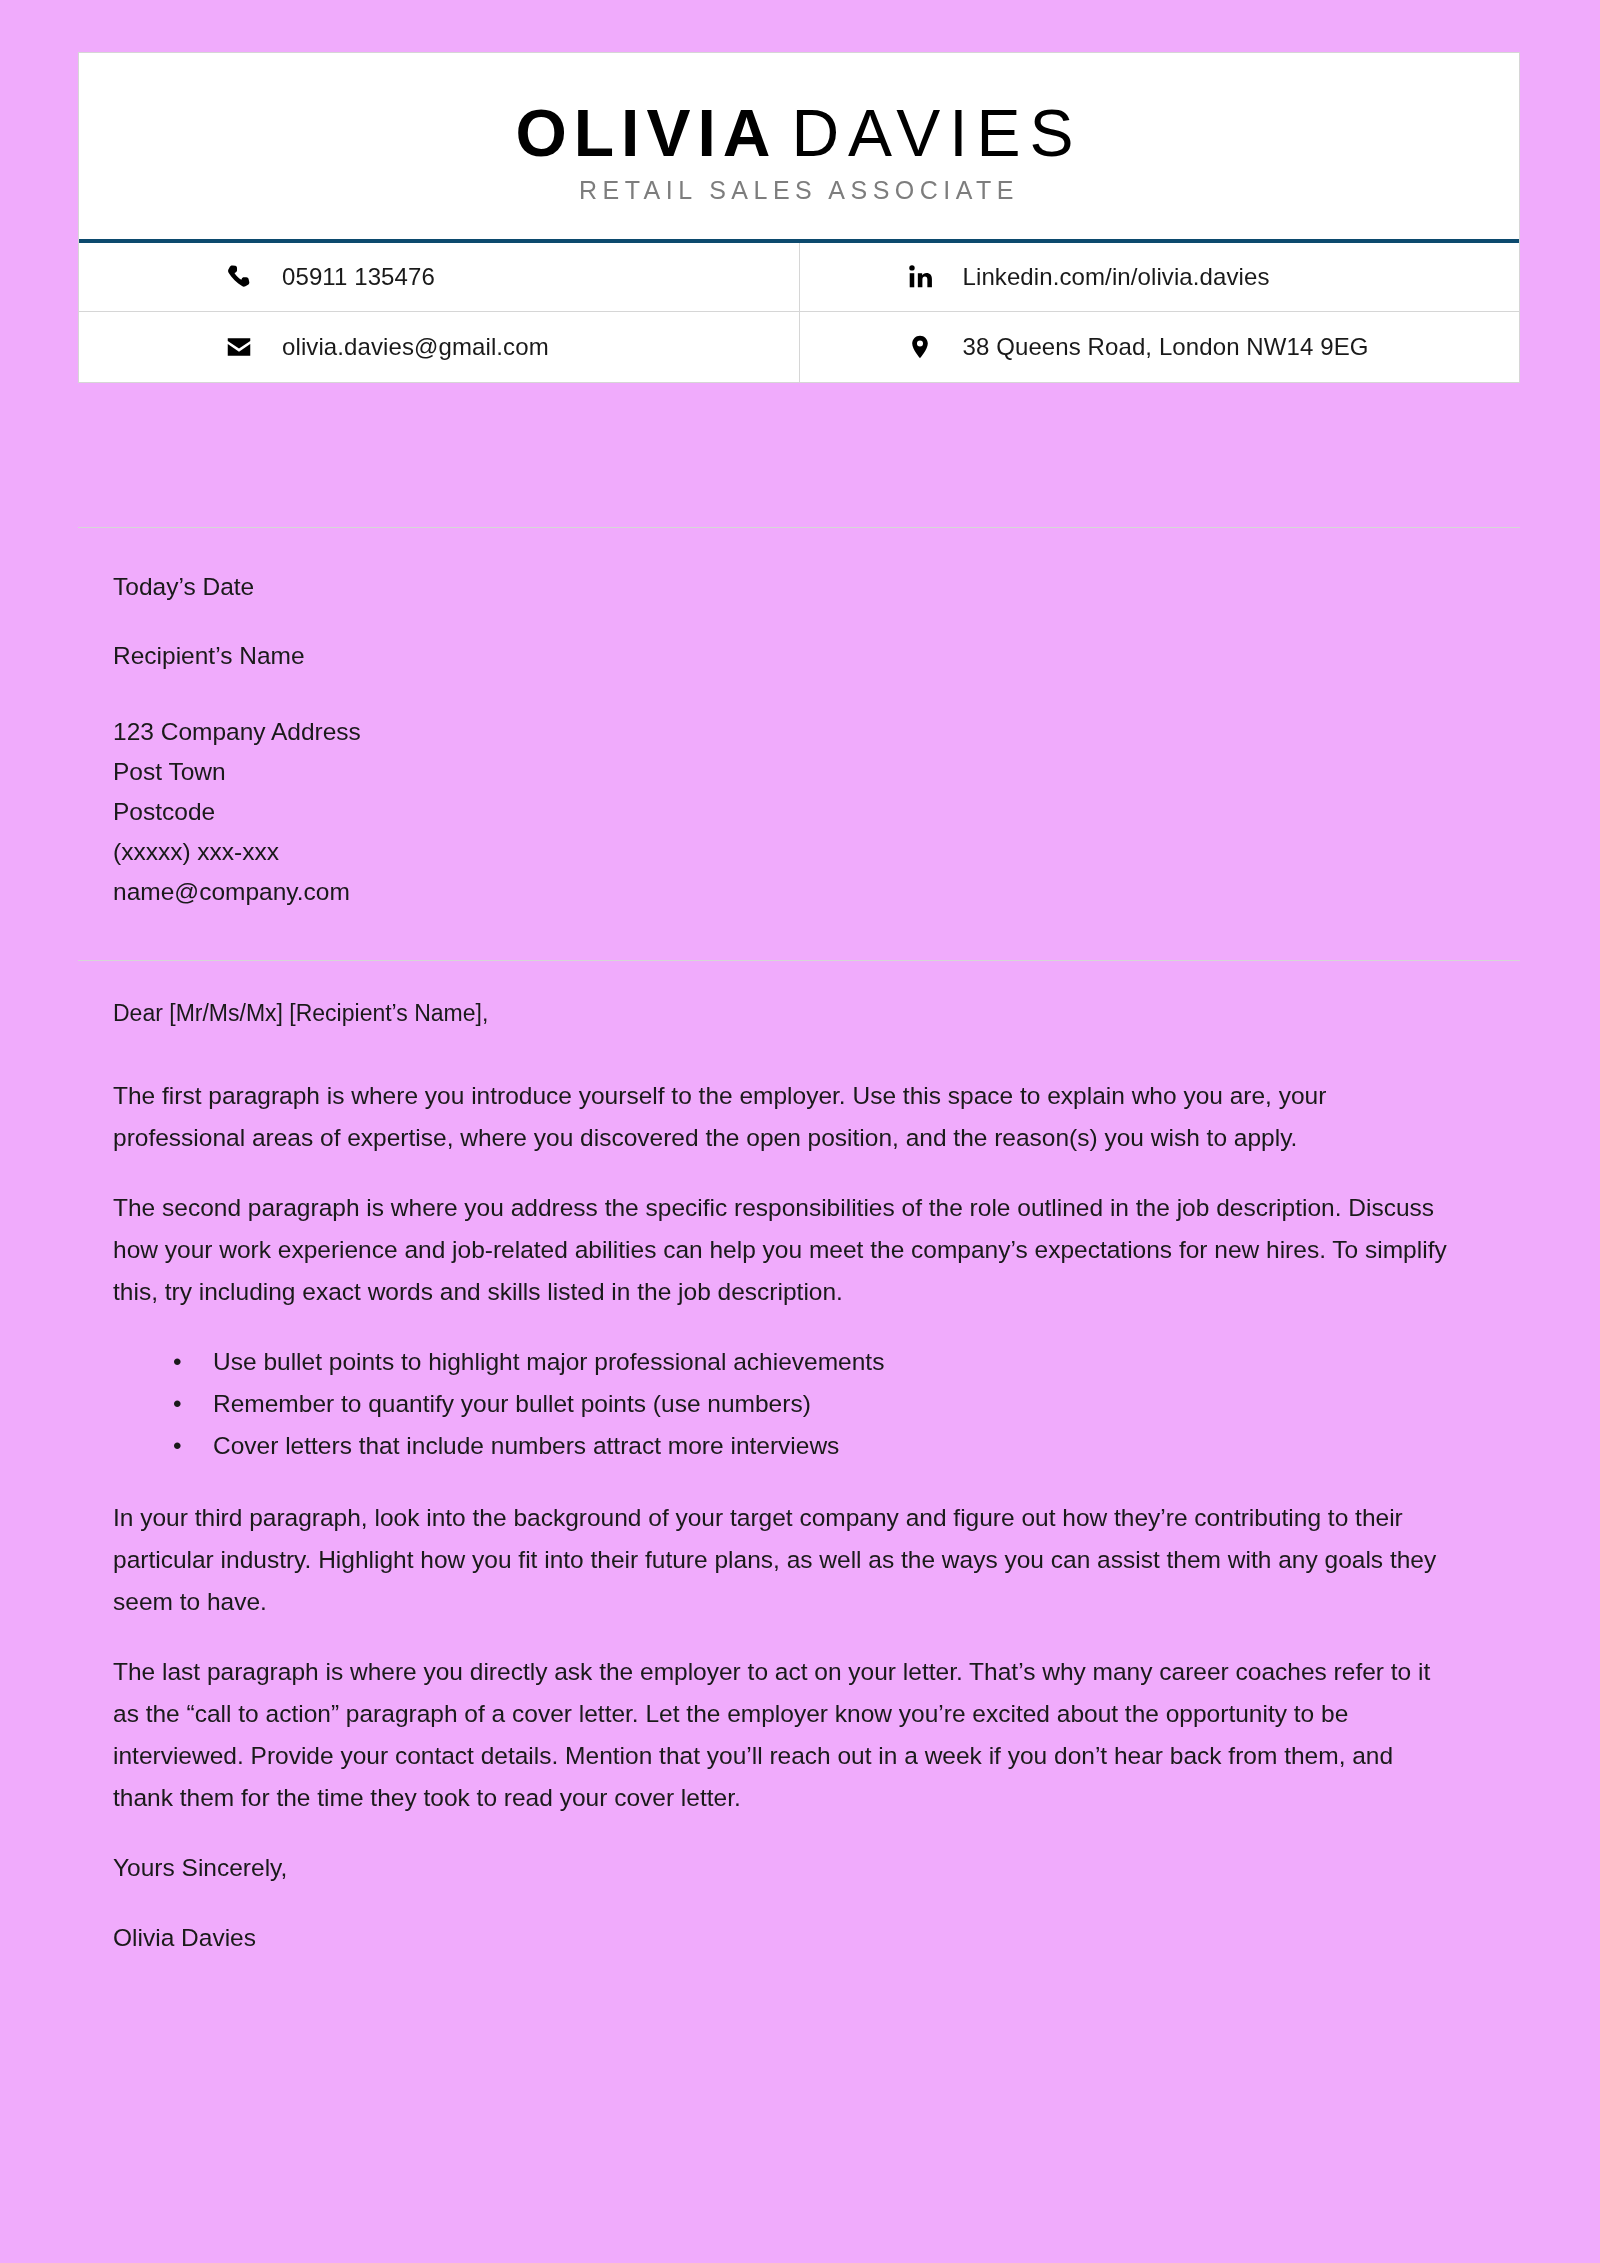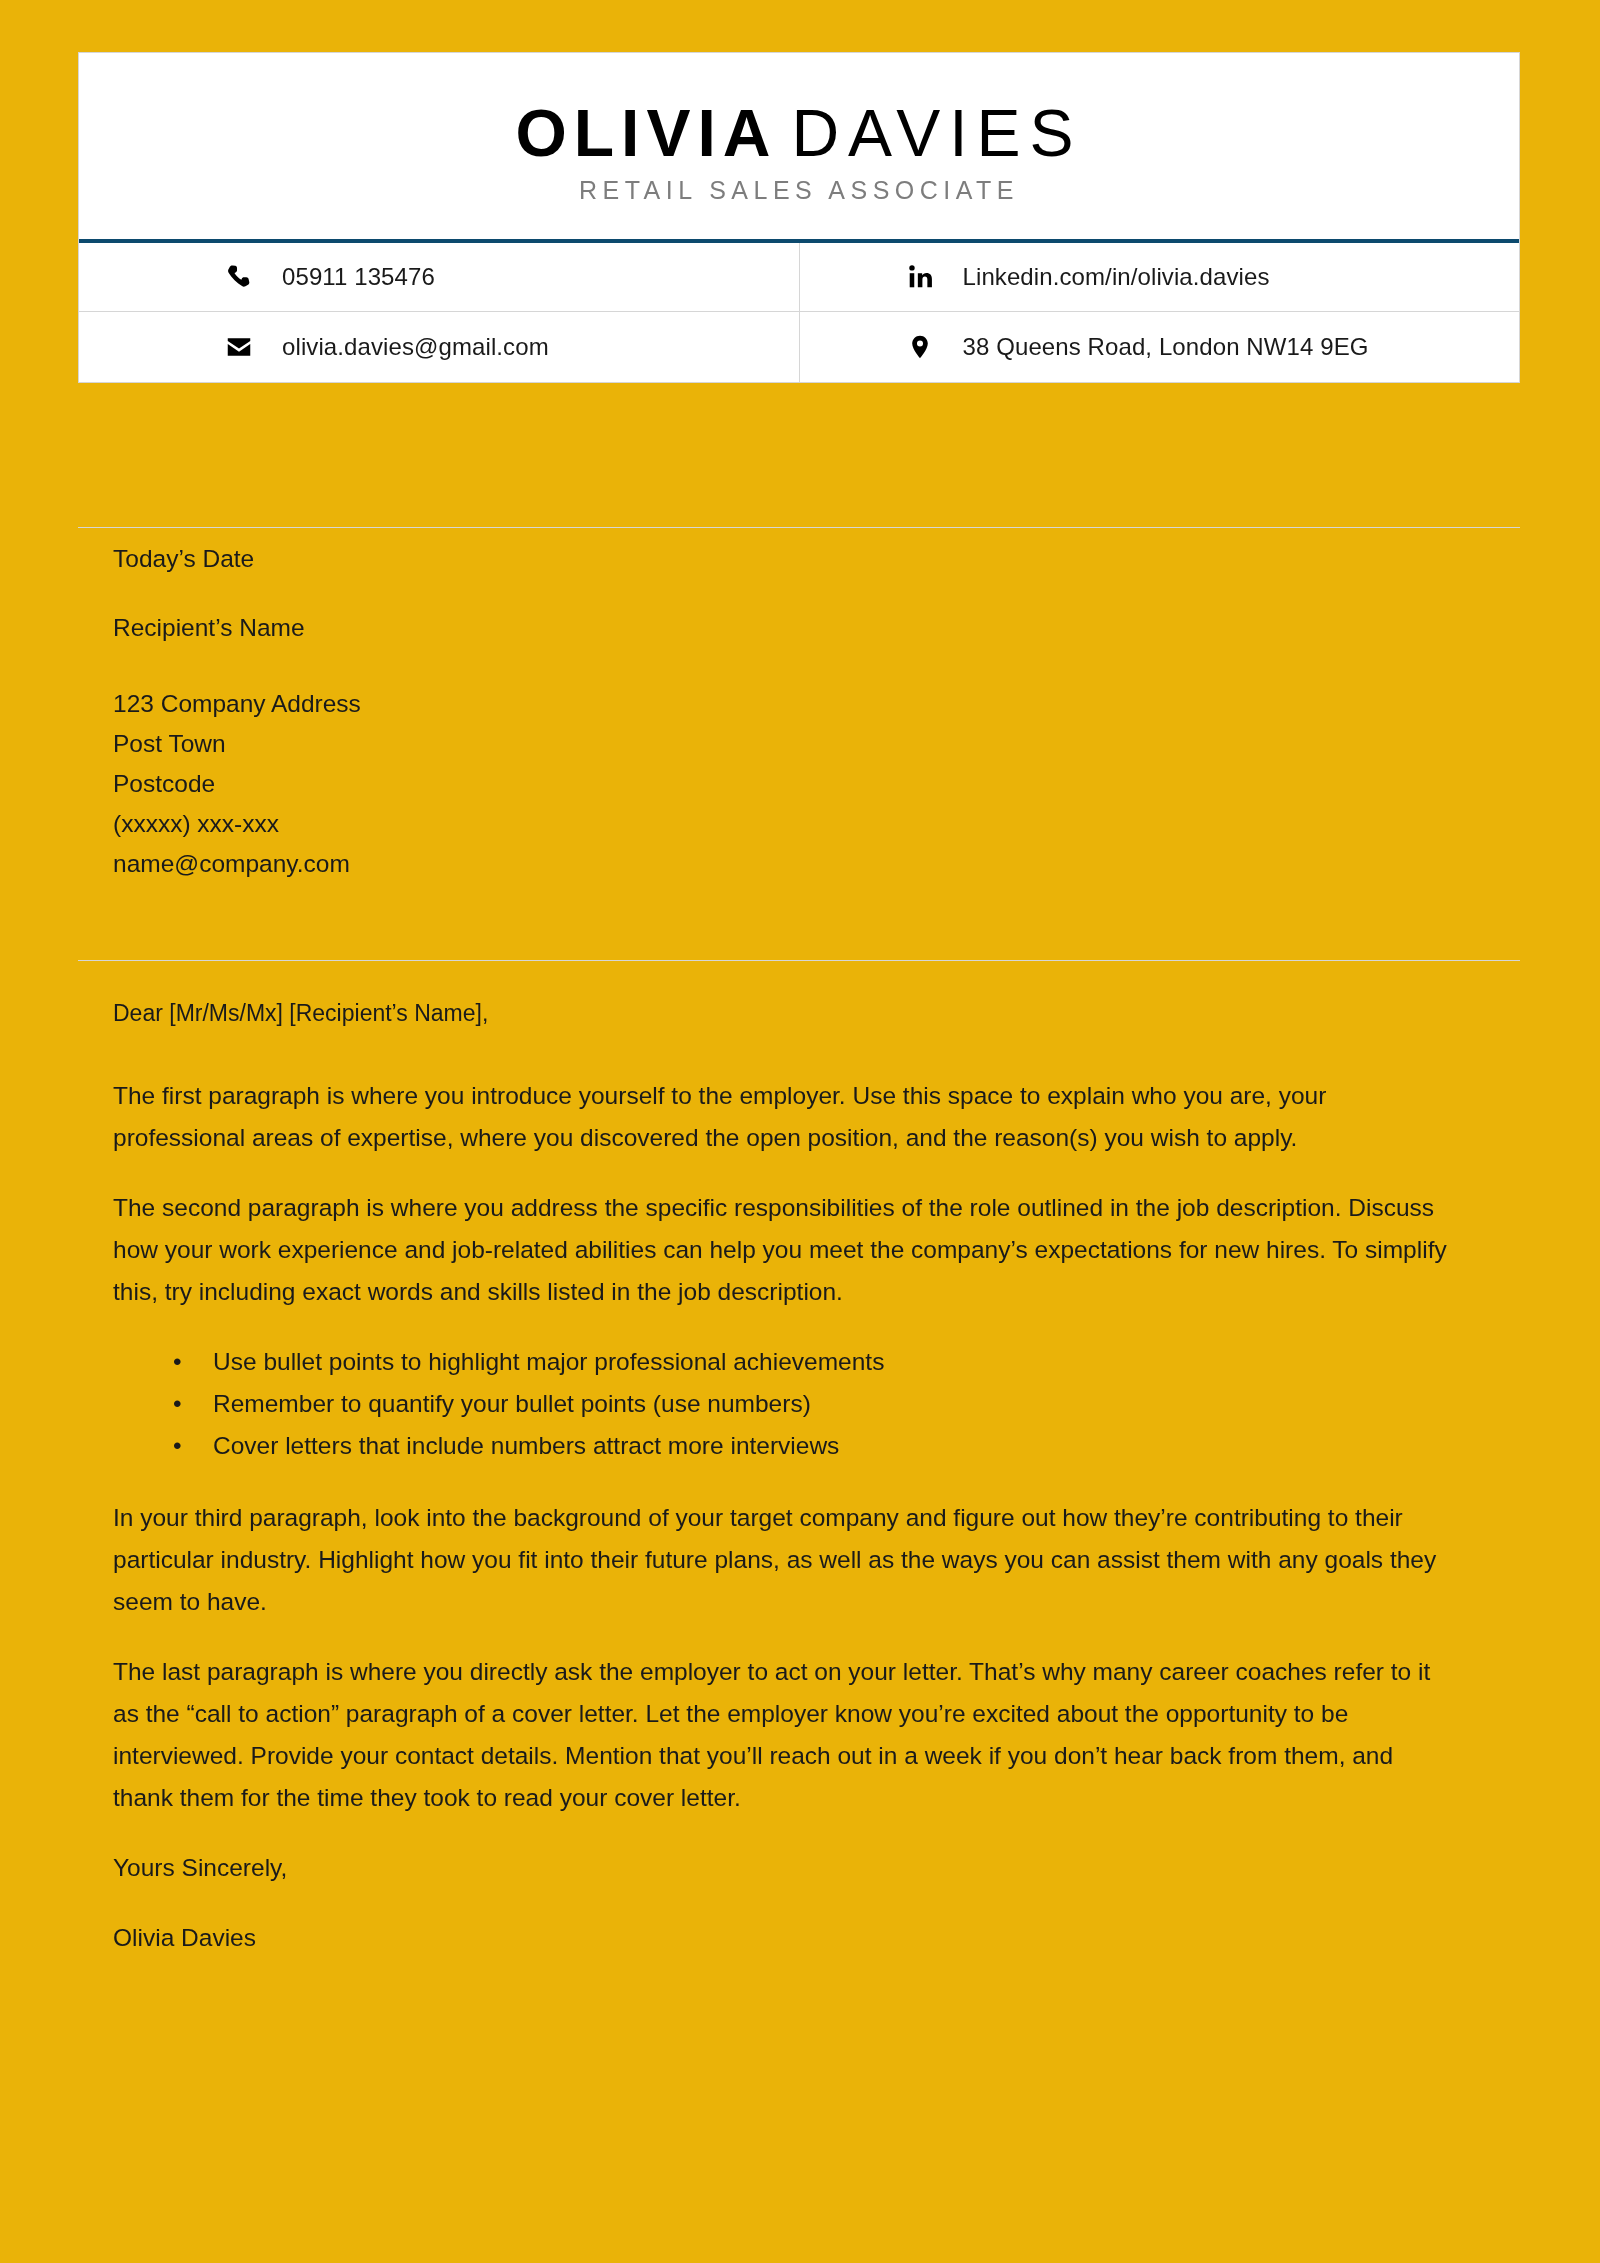--- a/index.html
+++ b/index.html
@@ -12,21 +12,21 @@
     height: 2263px;
     font-family: "Liberation Sans", sans-serif;
     color: #000000;
     -webkit-font-smoothing: antialiased;
   }
 
   .page {
     position: relative;
     width: 1600px;
     height: 2263px;
-    background: #eab308;
+    background: #f0abfc;
     box-sizing: border-box;
   }
 
   
   .header-card {
     position: absolute;
     left: 78px;
     top: 52px;
     width: 1442px;
     border: 1px solid #d6d6d6;
@@ -123,21 +123,21 @@
     height: 1px;
     background: #d6d6d6;
   }
   .rule-1 { top: 527px; }
   .rule-2 { top: 960px; }
 
   
   .recipient {
     position: absolute;
     left: 113px;
-    top: 546px;
+    top: 574px;
     width: 1200px;
   }
   .rec-line {
     font-size: 24.5px;
     line-height: 1.1;
     color: #1a1a1a;
     margin-bottom: 42px;
   }
   .rec-address {
     font-size: 24.5px;

